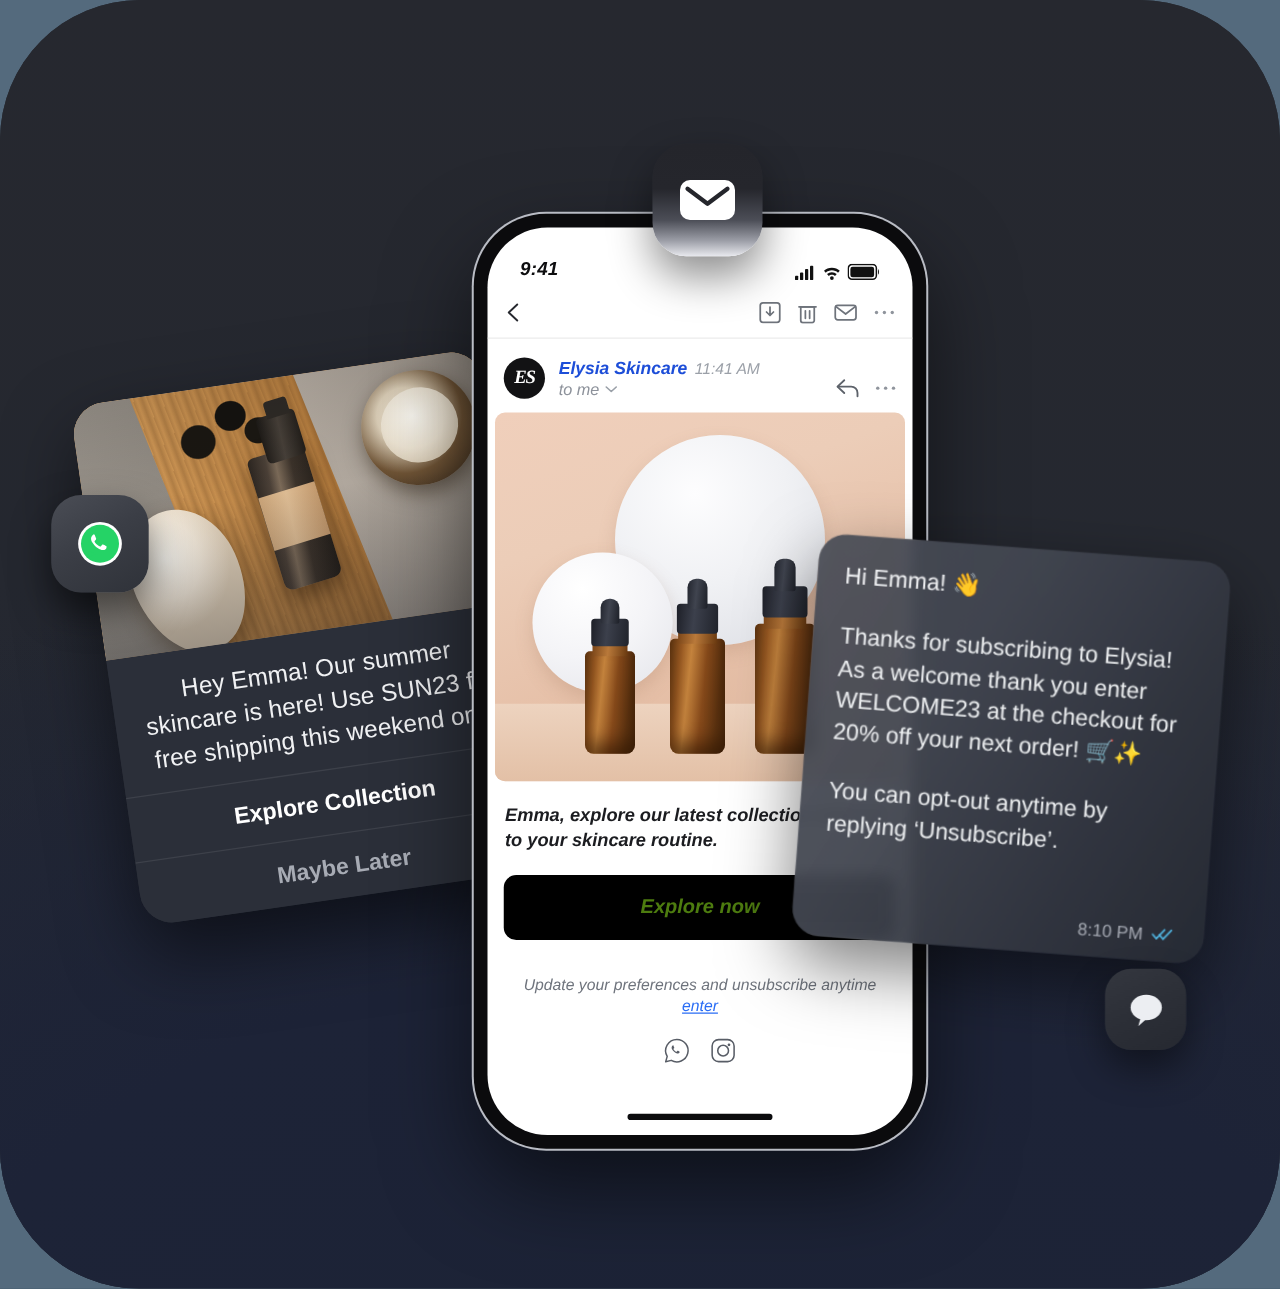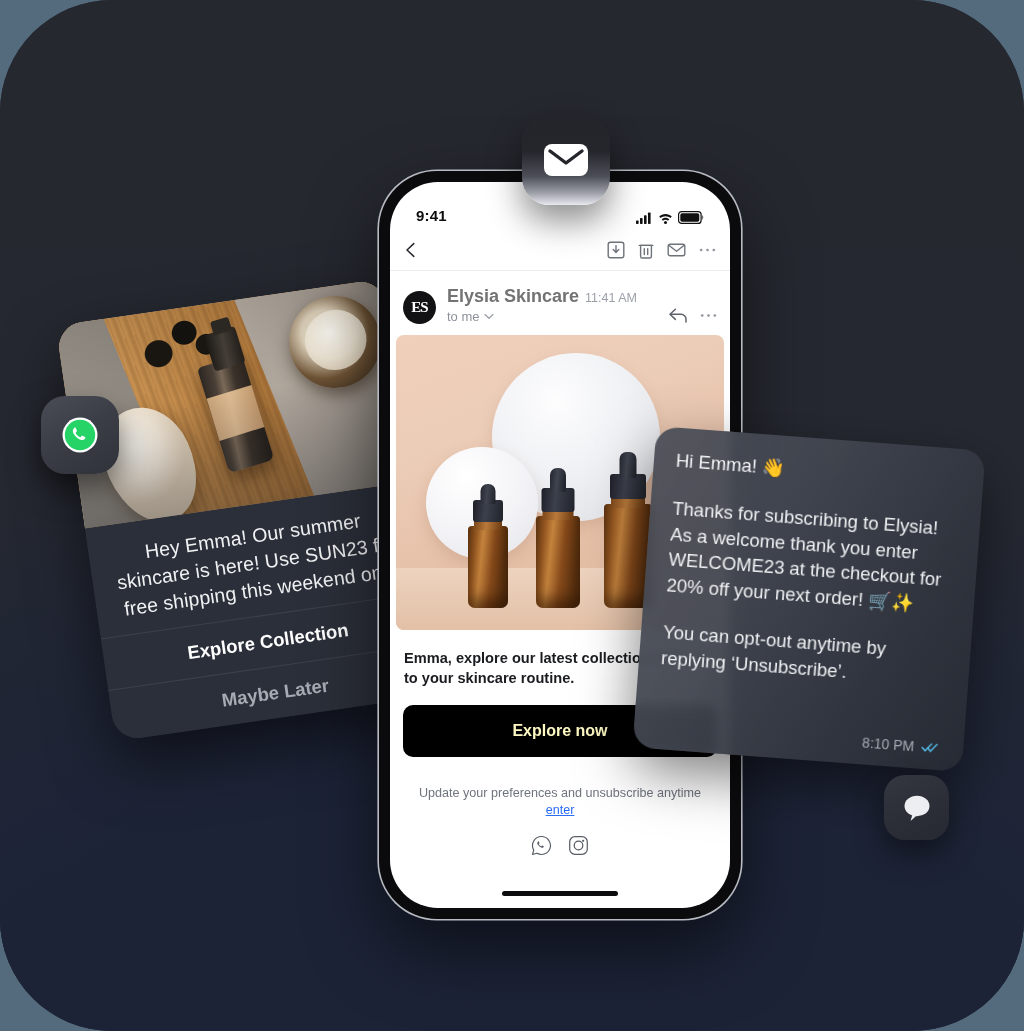--- a/index.html
+++ b/index.html
@@ -207,20 +207,21 @@
     box-shadow: 0 0 0 1.6px #b9bcc4, 0 30px 70px rgba(0,0,0,.55);
     z-index: 5;
   }
   #phone-screen {
     position: absolute;
     left: 11px; top: 11px;
     width: 340px; height: 726px;
     border-radius: 48px;
     background: #ffffff;
     overflow: hidden;
+    font-style: italic;
   }
 
   #statusbar {
     height: 48px;
     display: flex;
     align-items: flex-end;
     justify-content: space-between;
     padding: 0 26px 6px 26px;
   }
   #clock { font-size: 15px; font-weight: bold; color: #0d0d0f; letter-spacing: .2px; }
@@ -252,21 +253,21 @@
     flex: 0 0 33px;
     display: flex; align-items: center; justify-content: center;
     color: #fff;
     font-family: "Liberation Serif", serif;
     font-size: 15px;
     font-weight: bold;
     letter-spacing: -1px;
   }
   #mail-head-text { padding-left: 11px; padding-top: 1px; }
   #sender-row { display: flex; align-items: baseline; gap: 6px; }
-  #sender-name { font-size: 18px; font-weight: bold; color: #737373; }
+  #sender-name { font-size: 14px; font-weight: bold; color: #1d4ed8; }
   #sender-time { font-size: 12.5px; color: #9ba0a8; }
   #recipient-row { display: flex; align-items: center; gap: 4px; margin-top: 2px; }
   #recipient { font-size: 13px; color: #8d929b; }
   #mail-head-actions { margin-left: auto; display: flex; align-items: center; gap: 11px; padding-top: 5px; }
 
   
   #hero {
     position: relative;
     margin: 0 6px;
     height: 295px;
@@ -339,21 +340,21 @@
     font-size: 14.6px;
     line-height: 20px;
     color: #1b1c20;
     font-weight: bold;
   }
   #cta {
     margin: 17px 13px 0 13px;
     height: 52px;
     border-radius: 10px;
     background: #000000;
-    color: #fef9c3;
+    color: #4d7c0f;
     font-size: 16px;
     font-weight: bold;
     display: flex; align-items: center; justify-content: center;
   }
   #mail-footer {
     margin-top: 28px;
     text-align: center;
     font-size: 12.6px;
     line-height: 17px;
     color: #6f747d;

